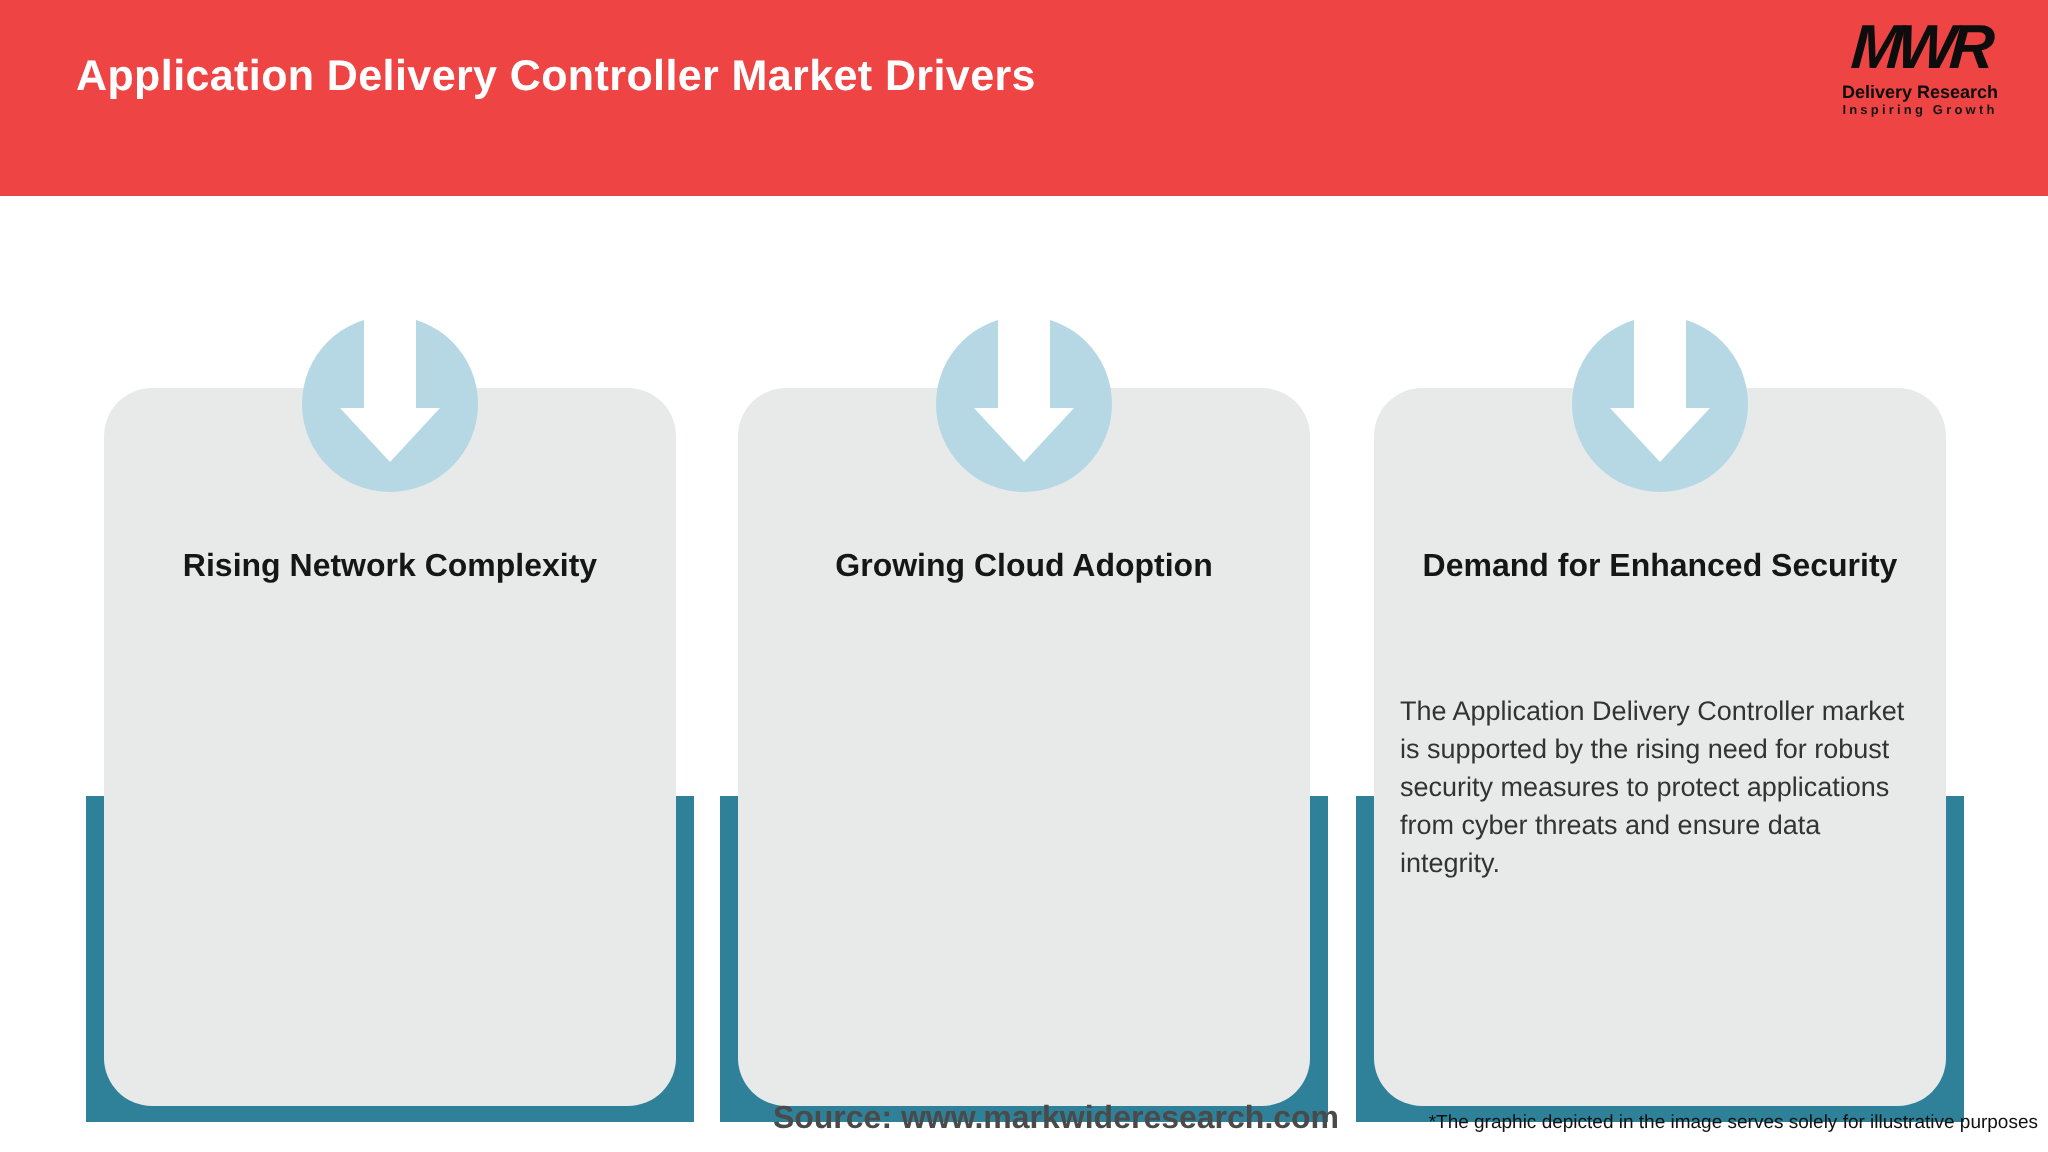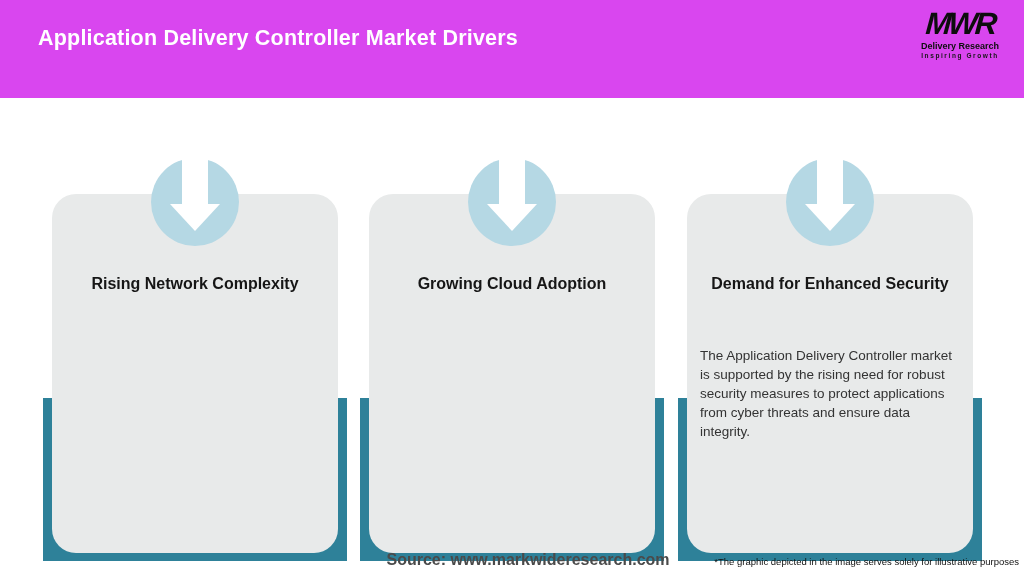--- a/index.html
+++ b/index.html
@@ -8,21 +8,21 @@
     font-family: "Liberation Sans", "DejaVu Sans", sans-serif;
     background: #ffffff;
     position: relative;
     overflow: hidden;
   }
   .stage { position: absolute; left: 0; top: 0; width: 1024px; height: 576px; }
 
   
   .header {
     position: absolute; left: 0; top: 0; width: 1024px; height: 98px;
-    background: #d946ef;
+    background: #ef4444;
   }
   .header-title {
     position: absolute; left: 38px; top: 26px;
     font-size: 21.5px; font-weight: bold; color: #ffffff;
     letter-spacing: 0.2px; white-space: nowrap;
   }
   .logo {
     position: absolute; right: 14px; top: 8px; width: 100px;
     text-align: center; color: #0d0d0d;
   }

